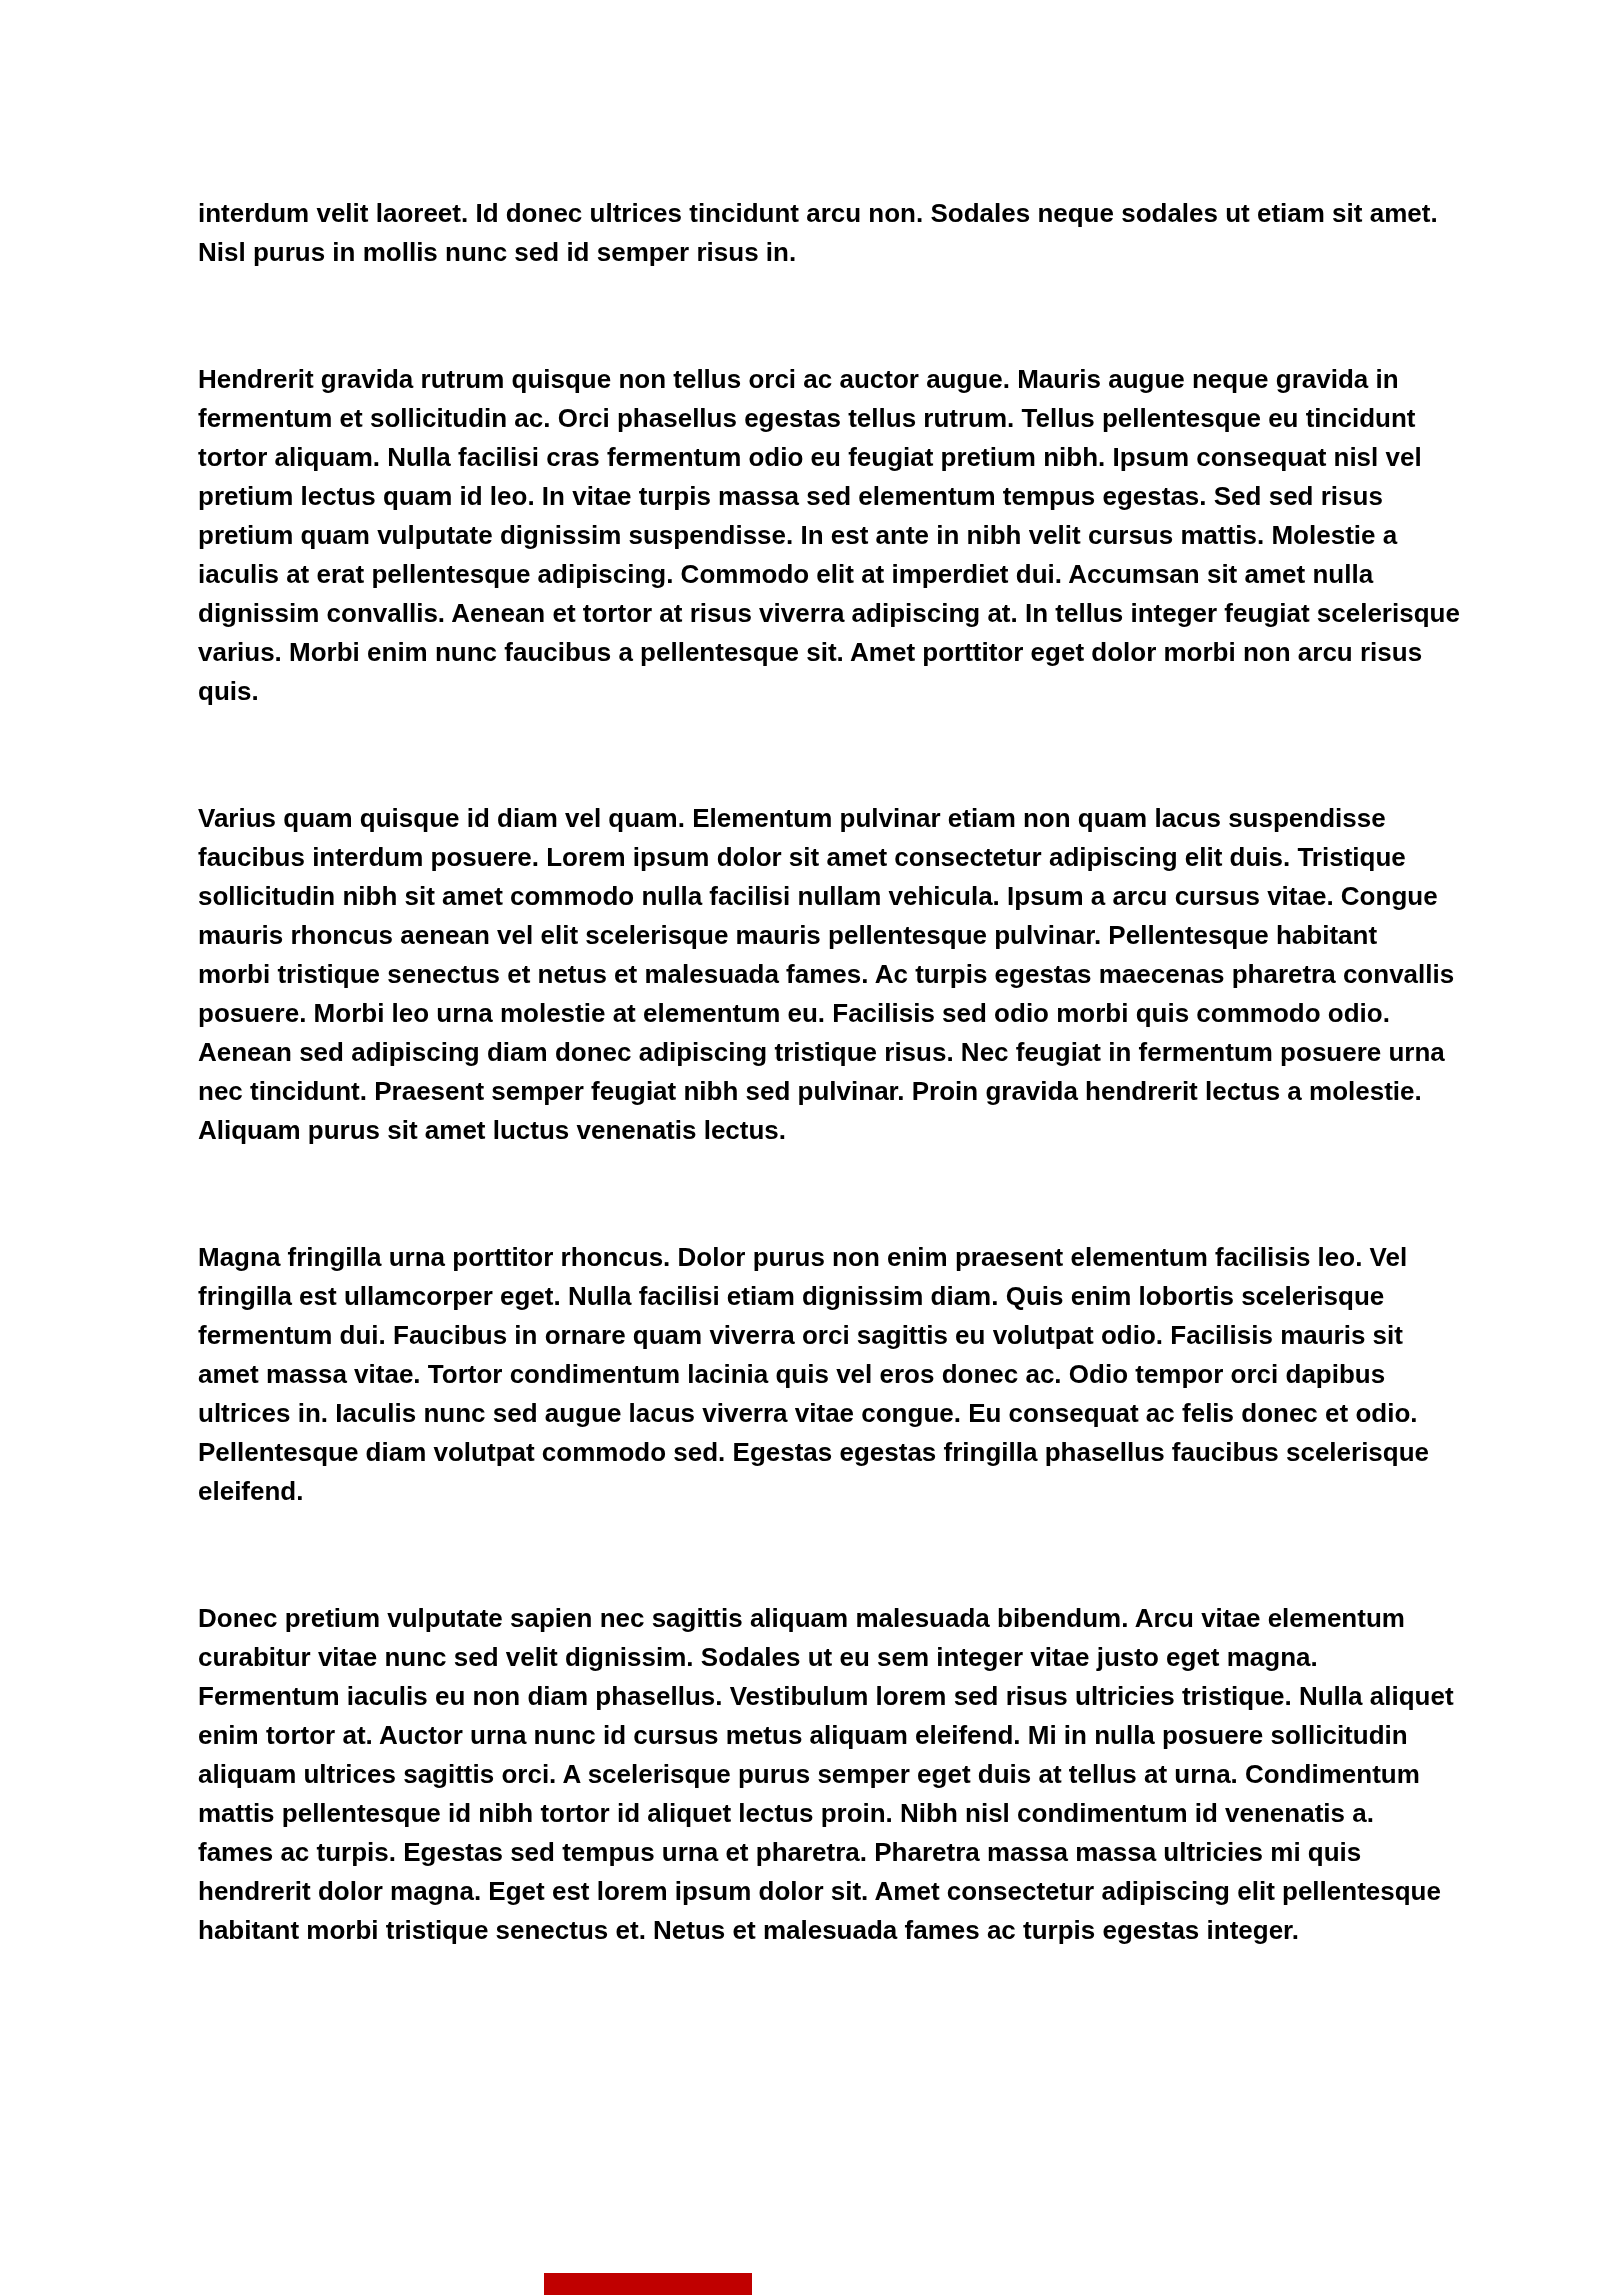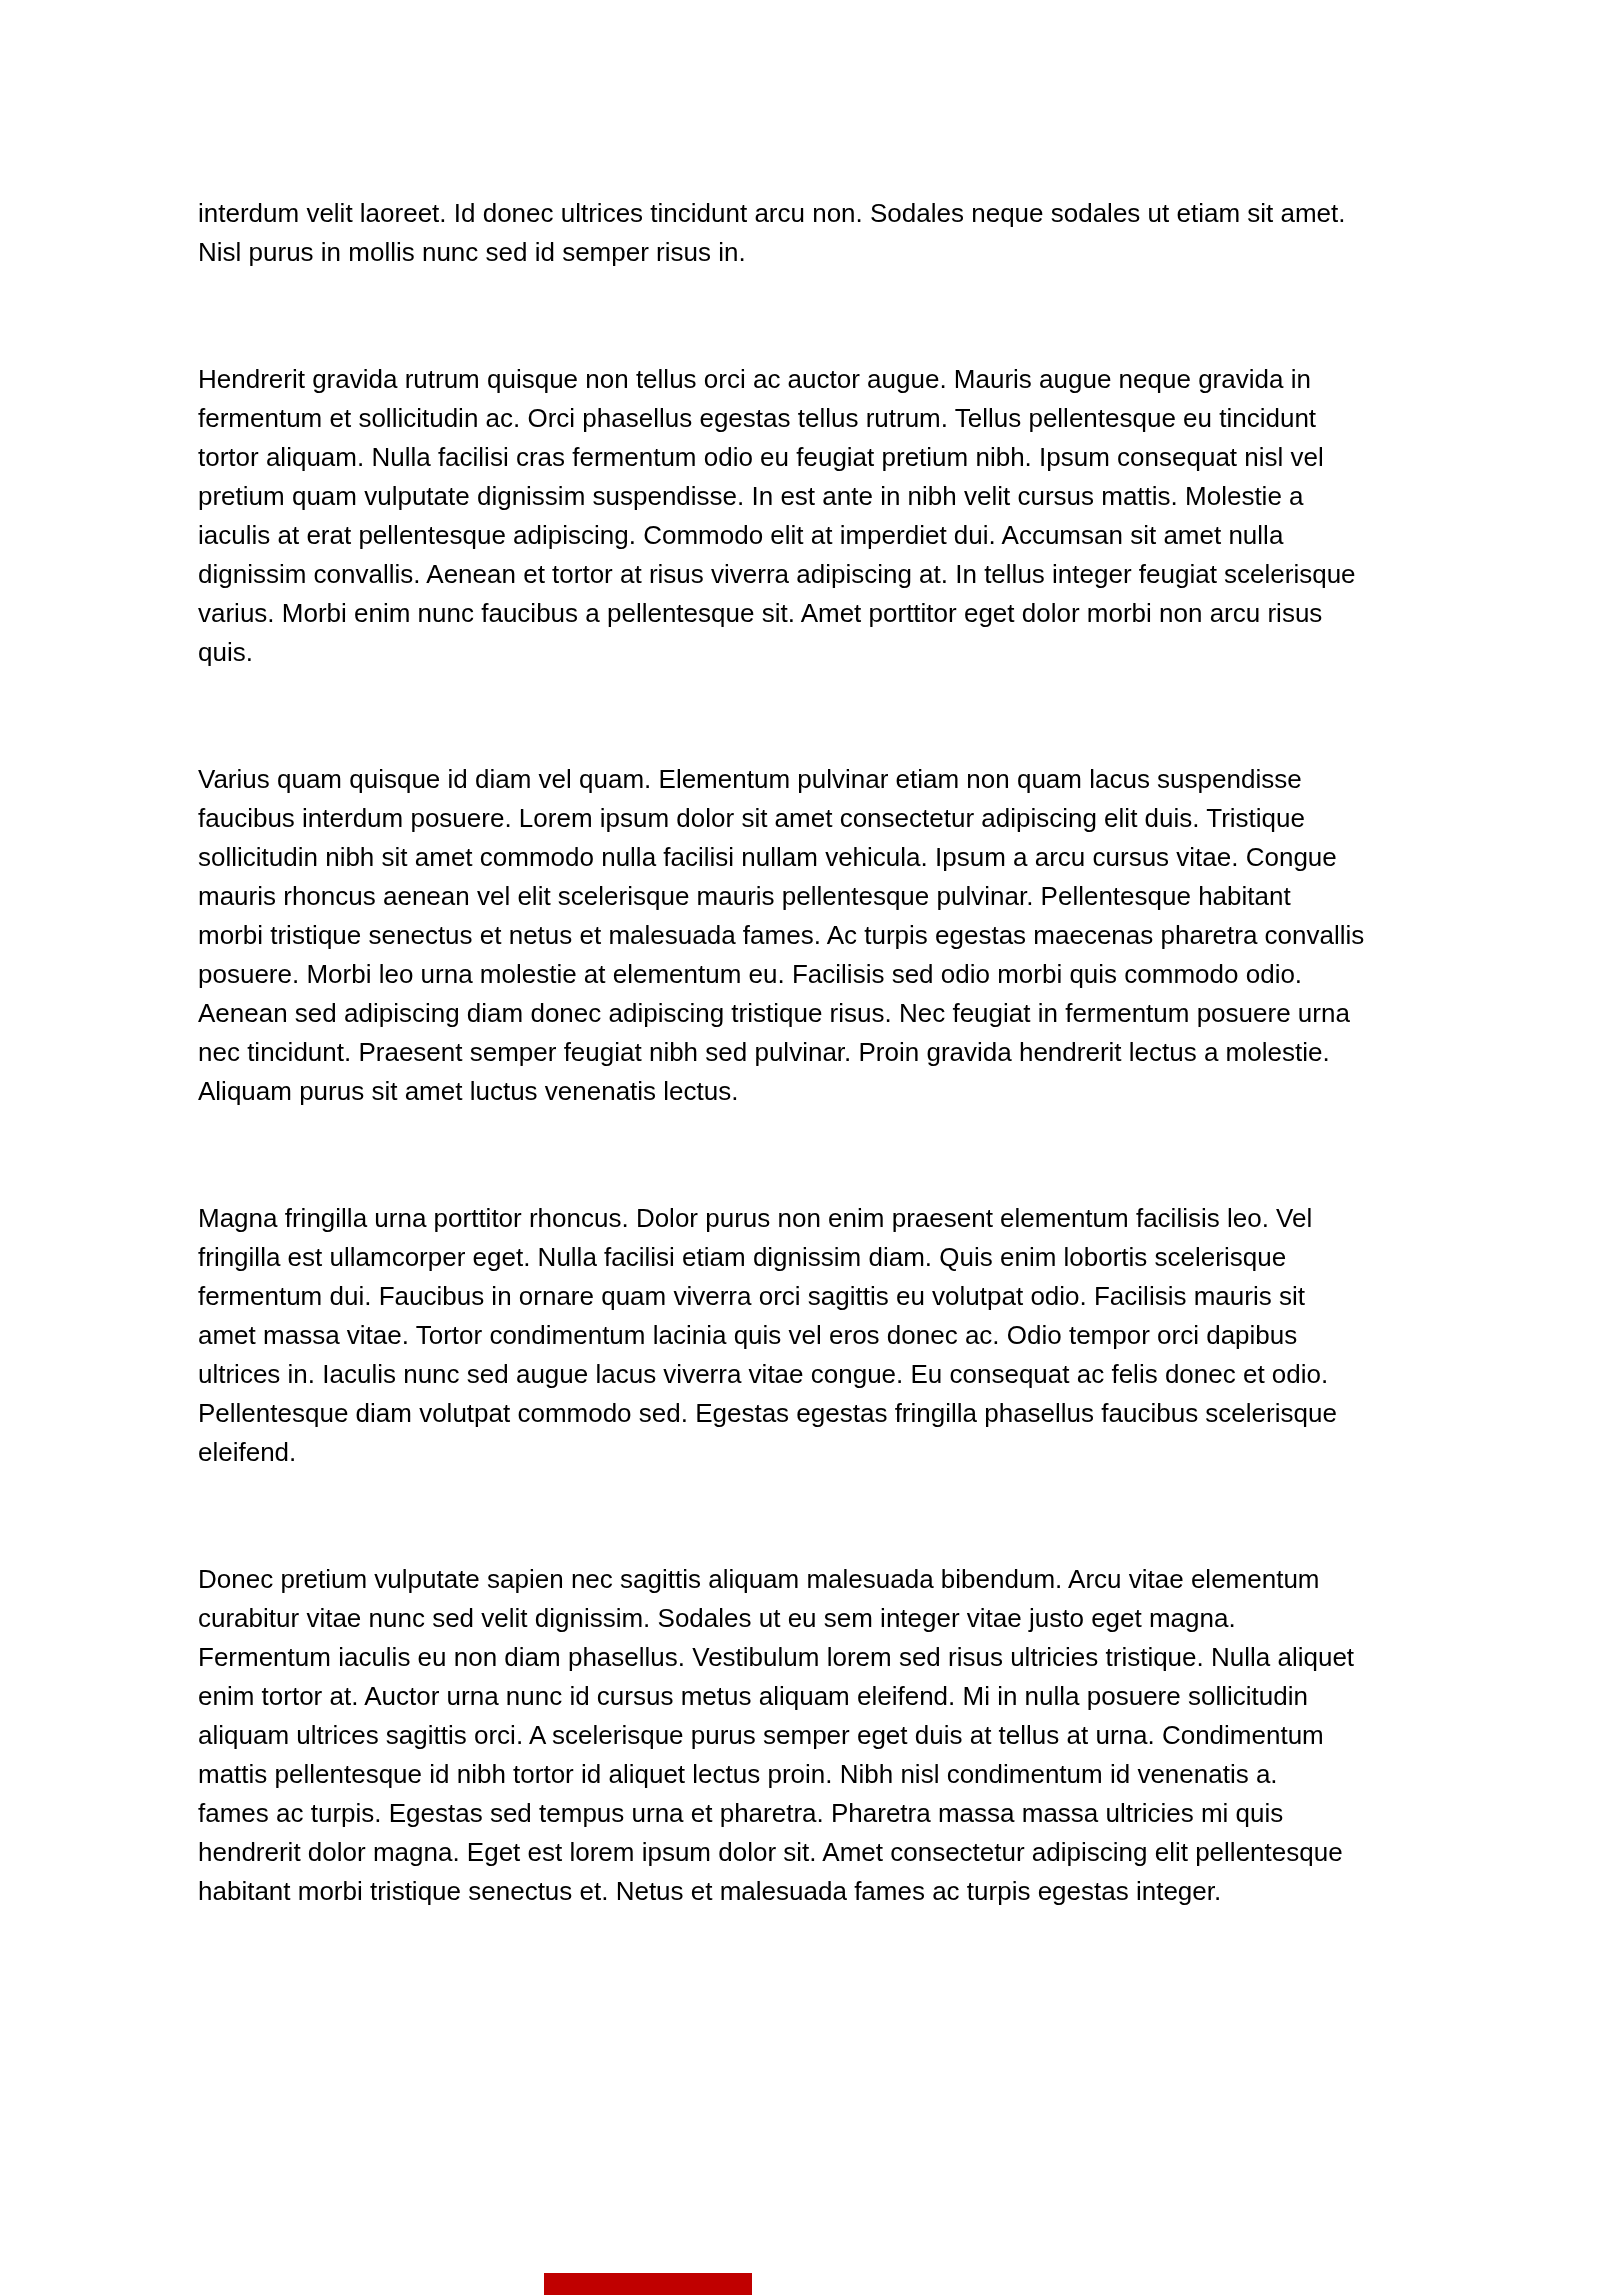--- a/index.html
+++ b/index.html
@@ -14,20 +14,21 @@
   }
   .doc-content {
     position: absolute;
     left: 198px;
     top: 194px;
     width: 1233px;
   }
   .para {
     margin: 0 0 88px 0;
     padding: 0;
+    font-weight: bold;
   }
   .line {
     white-space: pre;
     font-size: 26px;
     line-height: 39px;
     letter-spacing: 0;
   }
   .redbar {
     position: absolute;
     left: 544px;
@@ -43,20 +44,21 @@
 
   <p class="para">
     <span class="line" style="display:block">interdum velit laoreet. Id donec ultrices tincidunt arcu non. Sodales neque sodales ut etiam sit amet.</span>
     <span class="line" style="display:block">Nisl purus in mollis nunc sed id semper risus in.</span>
   </p>
 
   <p class="para">
     <span class="line" style="display:block">Hendrerit gravida rutrum quisque non tellus orci ac auctor augue. Mauris augue neque gravida in</span>
     <span class="line" style="display:block">fermentum et sollicitudin ac. Orci phasellus egestas tellus rutrum. Tellus pellentesque eu tincidunt</span>
     <span class="line" style="display:block">tortor aliquam. Nulla facilisi cras fermentum odio eu feugiat pretium nibh. Ipsum consequat nisl vel</span>
+    <span class="line" style="display:block">pretium lectus quam id leo. In vitae turpis massa sed elementum tempus egestas. Sed sed risus</span>
     <span class="line" style="display:block">pretium quam vulputate dignissim suspendisse. In est ante in nibh velit cursus mattis. Molestie a</span>
     <span class="line" style="display:block">iaculis at erat pellentesque adipiscing. Commodo elit at imperdiet dui. Accumsan sit amet nulla</span>
     <span class="line" style="display:block">dignissim convallis. Aenean et tortor at risus viverra adipiscing at. In tellus integer feugiat scelerisque</span>
     <span class="line" style="display:block">varius. Morbi enim nunc faucibus a pellentesque sit. Amet porttitor eget dolor morbi non arcu risus</span>
     <span class="line" style="display:block">quis.</span>
   </p>
 
   <p class="para">
     <span class="line" style="display:block">Varius quam quisque id diam vel quam. Elementum pulvinar etiam non quam lacus suspendisse</span>
     <span class="line" style="display:block">faucibus interdum posuere. Lorem ipsum dolor sit amet consectetur adipiscing elit duis. Tristique</span>

